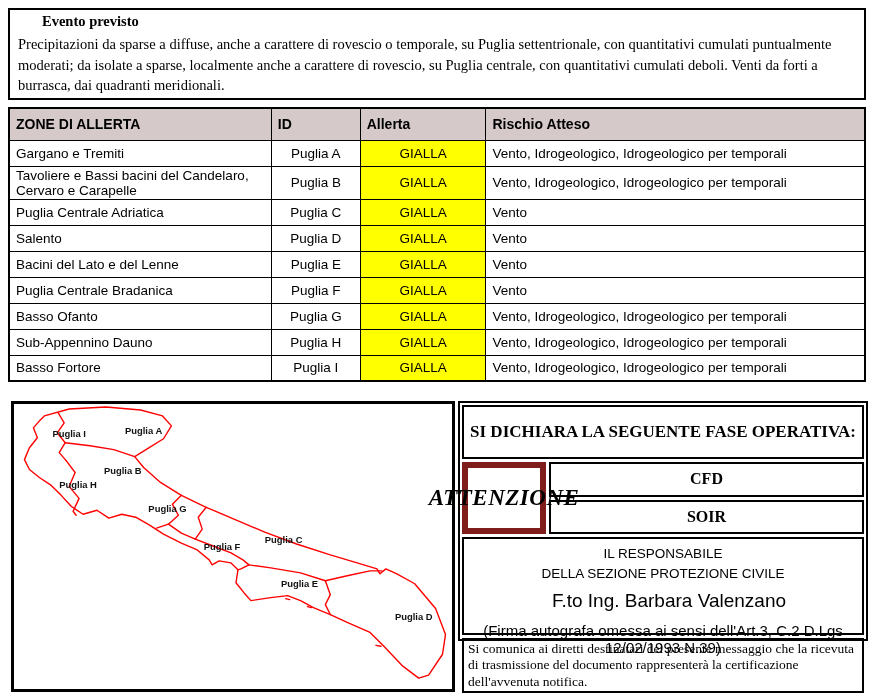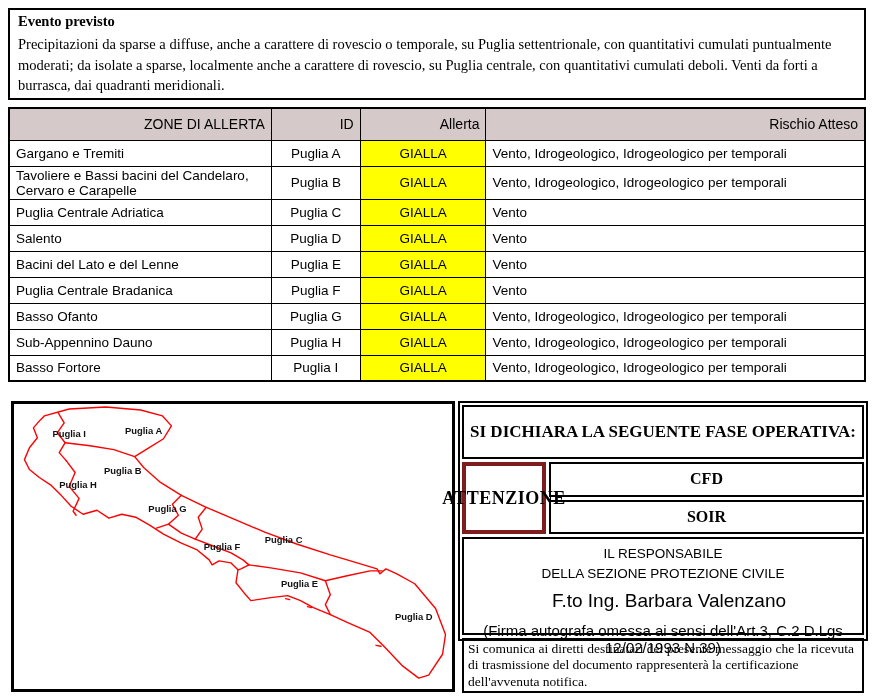--- a/index.html
+++ b/index.html
@@ -13,41 +13,41 @@
     overflow: hidden;
   }
 
   
   .evento-box {
     position: absolute; left: 8px; top: 8px;
     width: 858px; height: 92px;
     border: 2px solid #000;
     padding: 3px 8px;
   }
-  .evento-title { font-weight: bold; font-size: 14.5px; margin-bottom: 4px; }
+  .evento-title { font-weight: bold; font-size: 14.5px; margin-bottom: 4px; margin-left: 24px; }
   .evento-body  { font-size: 14.5px; line-height: 1.42; }
 
   
   .alert-table {
     position: absolute; left: 8px; top: 107px;
     width: 858px;
     border-collapse: collapse;
     font-family: "Liberation Sans", sans-serif;
     font-size: 13.5px;
   }
   .alert-table th, .alert-table td {
     border: 1.5px solid #000;
     padding: 1px 6px;
     vertical-align: middle;
   }
   .alert-table { border: 2px solid #000; }
   .alert-table th {
     background: #d5c9c9;
-    font-weight: normal; font-size: 14px;
-    height: 32px; text-align: right;
+    font-weight: bold; font-size: 14px;
+    height: 32px; text-align: left;
   }
   .alert-table td { height: 26px; }
   .col-zone { width: 263px; text-align: left; }
   .col-id   { width: 89px;  text-align: center; }
   .col-allerta { width: 126px; text-align: center; }
   .col-rischio { width: 380px; text-align: left; }
   td.cell-allerta { background: #ffff00; text-align: center; }
   td.cell-id { text-align: center; }
 
   
@@ -84,23 +84,23 @@
     grid-template-rows: 1fr 1fr;
     gap: 3px;
   }
   .fase-cell {
     border: 2px solid #000;
     display: flex; align-items: center; justify-content: center;
     font-weight: bold; font-size: 16px;
   }
   .fase-value {
     grid-row: 1 / 3;
-    border: 4px solid #7f1d1d;
+    border: 6px solid #7f1d1d;
     display: flex; align-items: center; justify-content: center;
-    font-weight: bold; font-size: 18px; letter-spacing: 0.5px;
+    font-weight: bold; font-size: 23px; letter-spacing: 0.5px; font-style: italic;
   }
   .resp-box {
     border: 2px solid #000; flex: 0 0 98px; height: 98px;
     text-align: center;
     font-family: "Liberation Sans", sans-serif;
     padding-top: 5px;
   }
   .resp-line1, .resp-line2 { font-size: 13.5px; line-height: 1.5; }
   .resp-line3 { font-size: 19px; margin-top: 5px; padding-left: 12px; }
   .resp-line4 { font-size: 15px; margin-top: 10px; }

